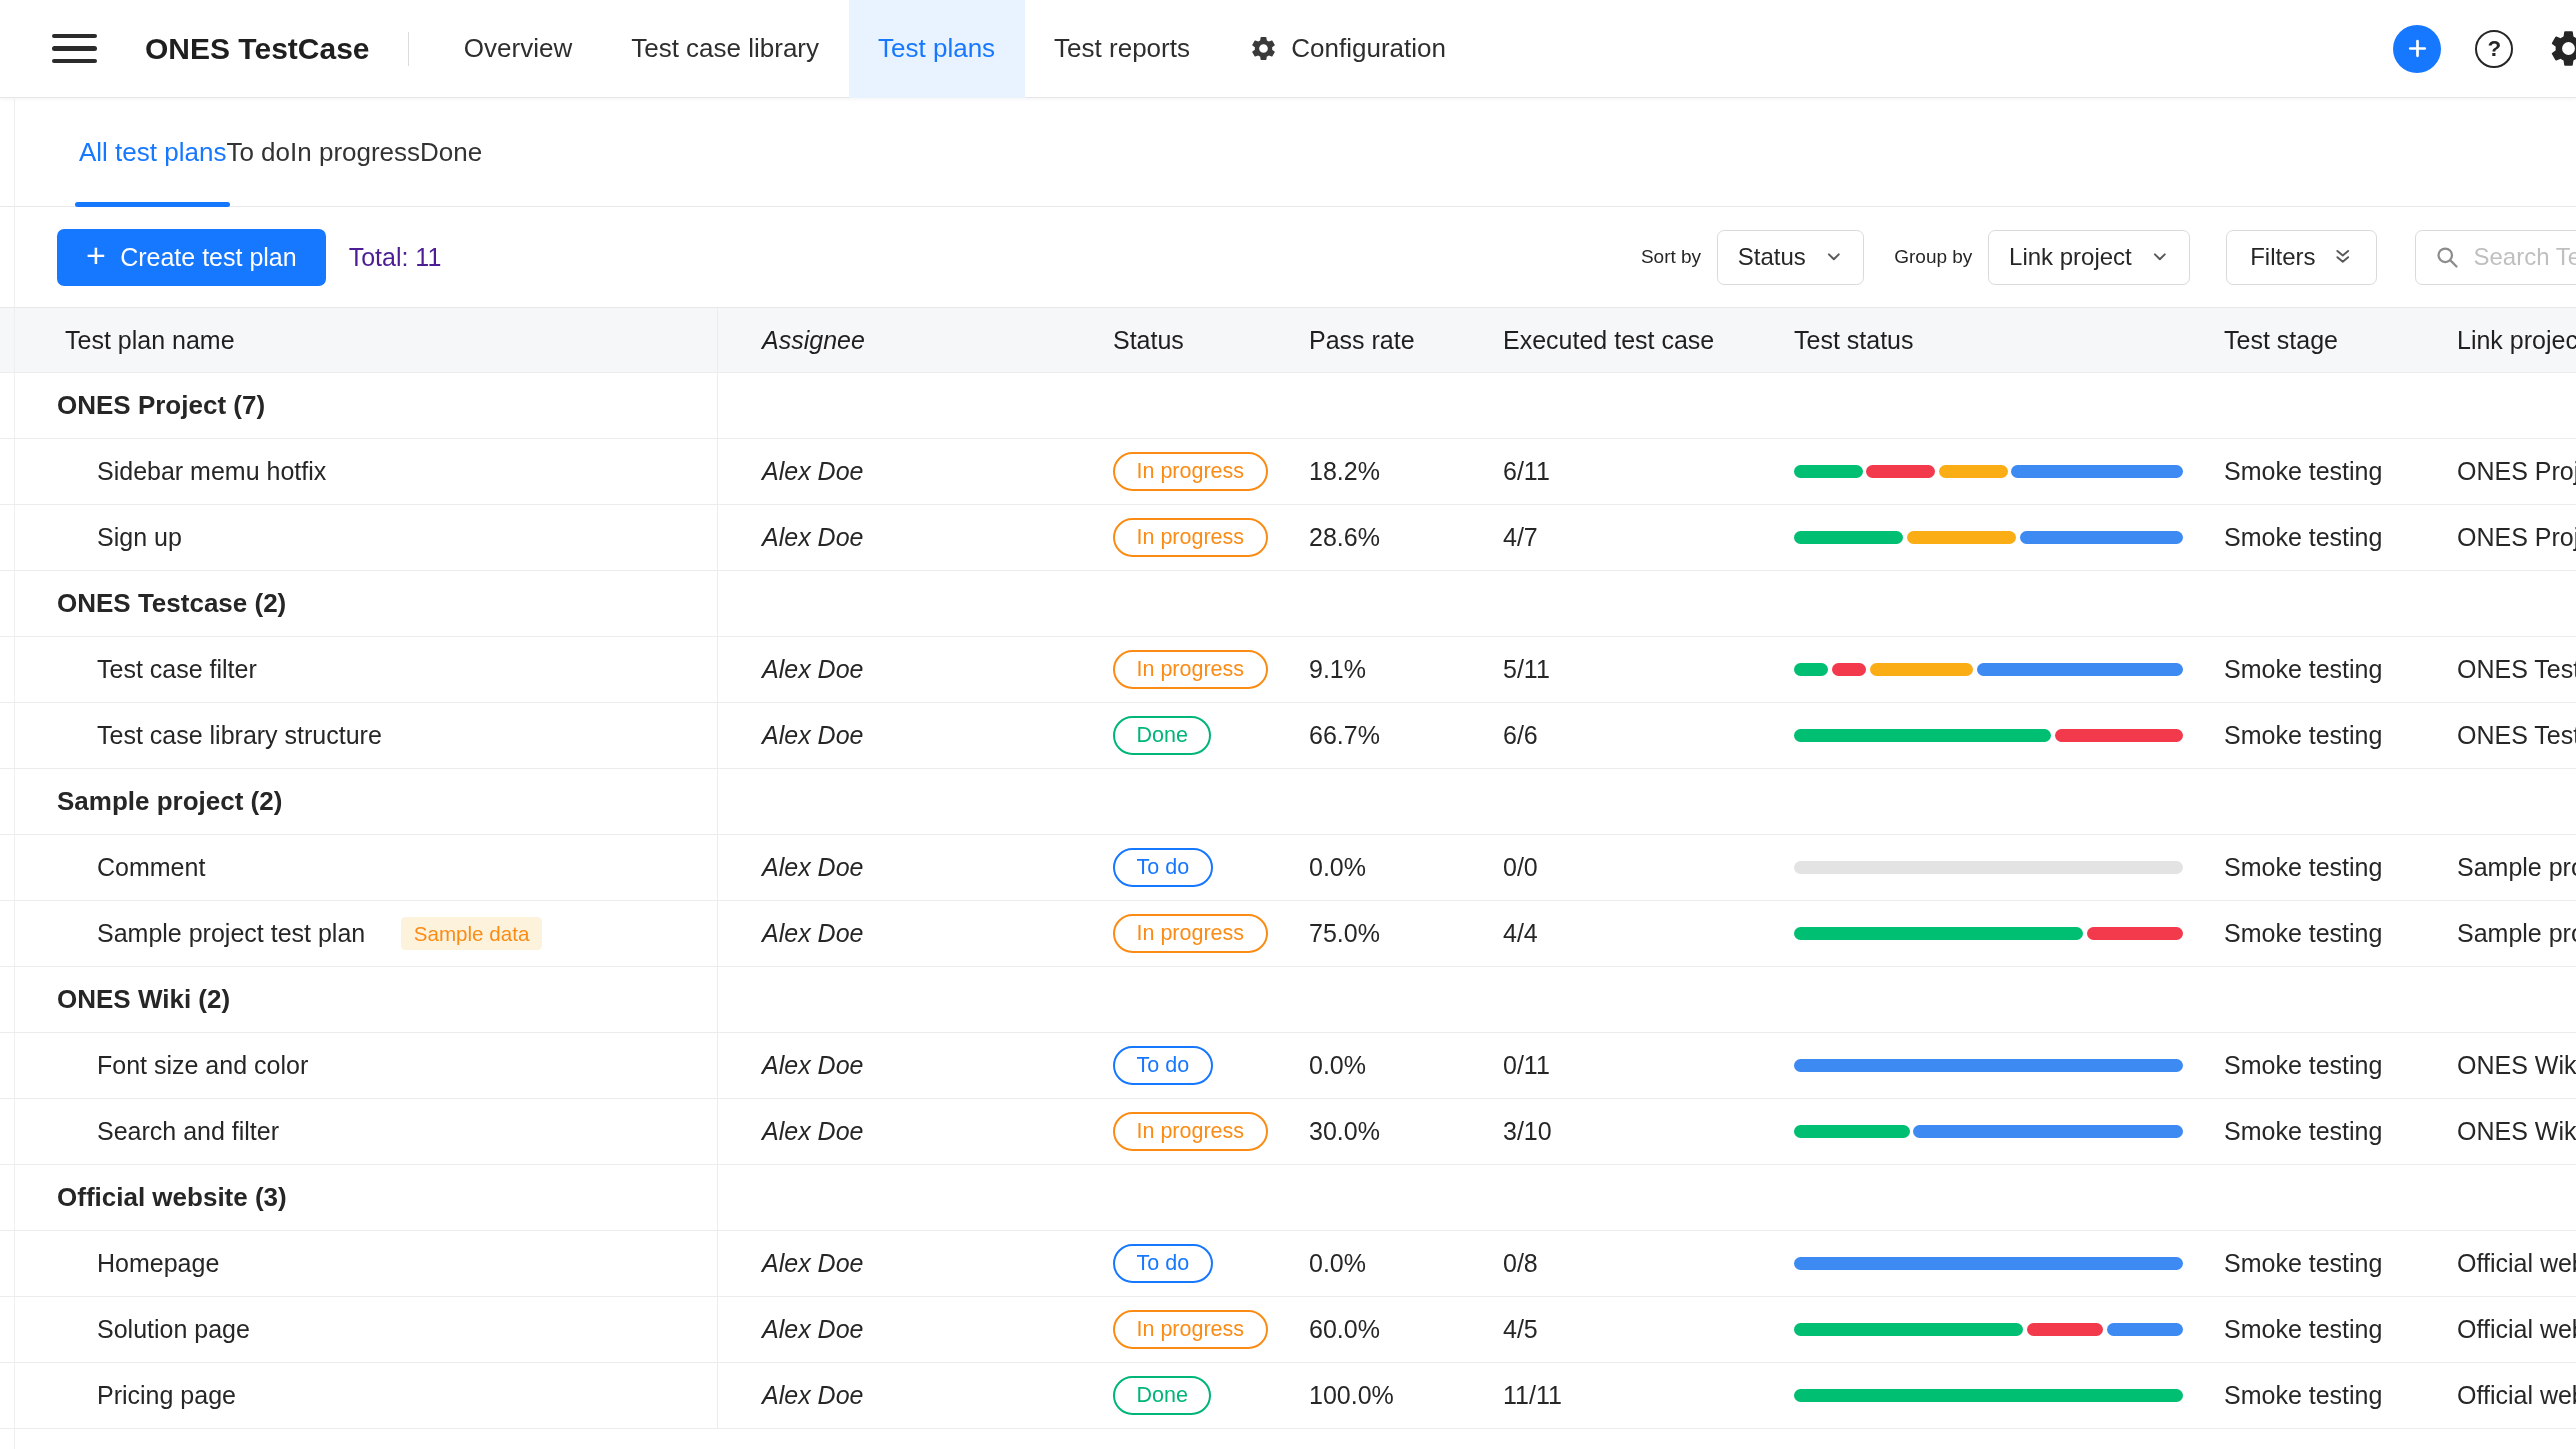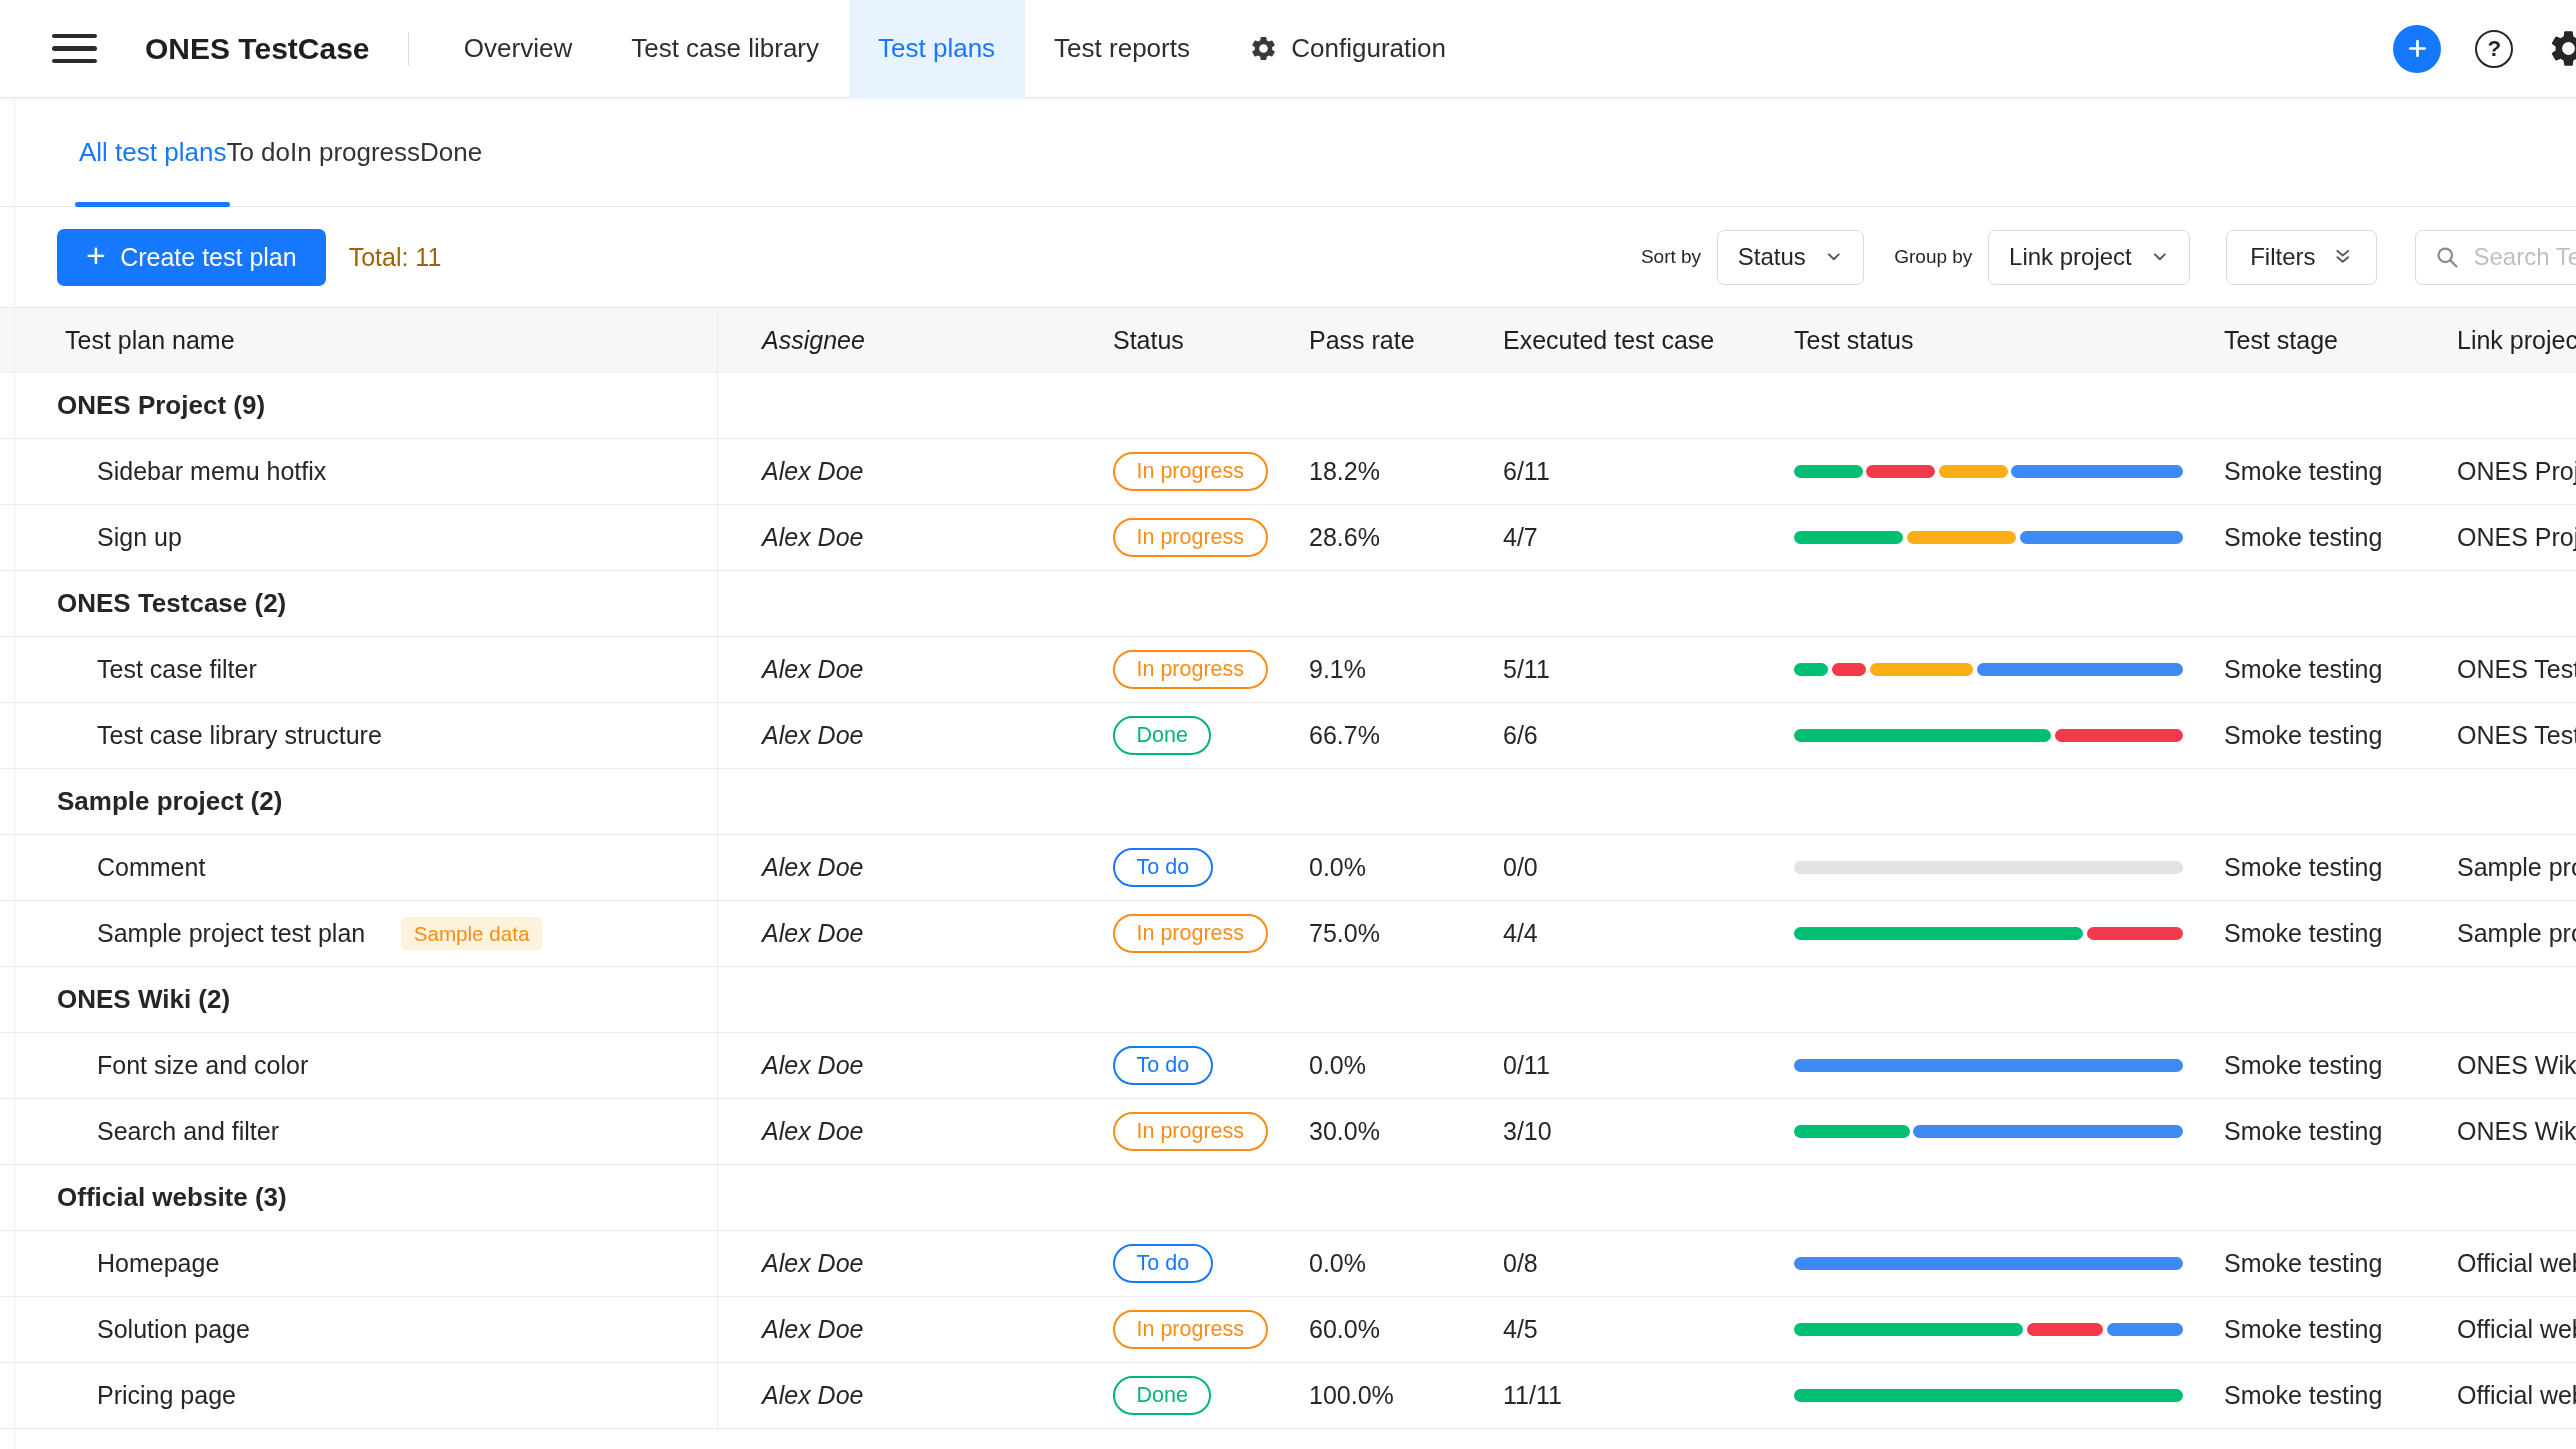--- a/index.html
+++ b/index.html
@@ -54,21 +54,21 @@
   .left-hairline { position: absolute; left: 14.3px; top: 99px; bottom: 0; width: 0.9px; background: #efefef; }
 
   
   .toolbar { height: 100px; display: flex; align-items: center; padding-left: 57px; }
   .create-btn {
     height: 57px; display: flex; align-items: center; gap: 14.3px;
     background: var(--accent); color: #fff; border: none; border-radius: 7.2px;
     padding: 0 29px; font-size: 25px; font-family: inherit; cursor: pointer; flex: none;
   }
   .plus-glyph { font-size: 34px; line-height: 1; margin-top: -3.6px; }
-  .total { margin-left: 23px; font-size: 25px; color: #a16207; white-space: nowrap; }
+  .total { margin-left: 23px; font-size: 25px; color: #4c1d95; white-space: nowrap; }
   .toolbar-right { margin-left: auto; display: flex; align-items: center; flex: none; }
   .tb-label { font-size: 19px; color: #262626; margin-right: 16px; white-space: nowrap; }
   .tb-label.ml { margin-left: 30px; }
   .select {
     height: 55px; display: flex; align-items: center; gap: 18px;
     border: 1.8px solid #d9d9d9; border-radius: 7.2px; padding: 0 19.7px;
     font-size: 24px; color: #262626; background: #fff; cursor: pointer; white-space: nowrap; flex: none;
   }
   .filters-btn {
     height: 55px; display: flex; align-items: center; gap: 16px;
@@ -211,21 +211,21 @@
     <div class="cell header-cell assignee-cell">Assignee</div>
     <div class="cell header-cell">Status</div>
     <div class="cell header-cell">Pass rate</div>
     <div class="cell header-cell">Executed test case</div>
     <div class="cell header-cell">Test status</div>
     <div class="cell header-cell">Test stage</div>
     <div class="cell header-cell">Link project</div>
   </div>
   <div id="table-body">
       <div class="grid-row group-row">
-        <div class="cell name-cell group-cell">ONES Project (9)</div>
+        <div class="cell name-cell group-cell">ONES Project (7)</div>
         <div class="cell rest"></div>
       </div>
       <div class="grid-row data-row">
         <div class="cell name-cell">
           <span>Sidebar memu hotfix</span>
         </div>
         <div class="cell assignee-cell">Alex Doe</div>
         <div class="cell"><span class="pill" style="color: rgb(250, 140, 22); border-color: rgb(250, 140, 22);">In progress</span></div>
         <div class="cell">18.2%</div>
         <div class="cell">6/11</div>

